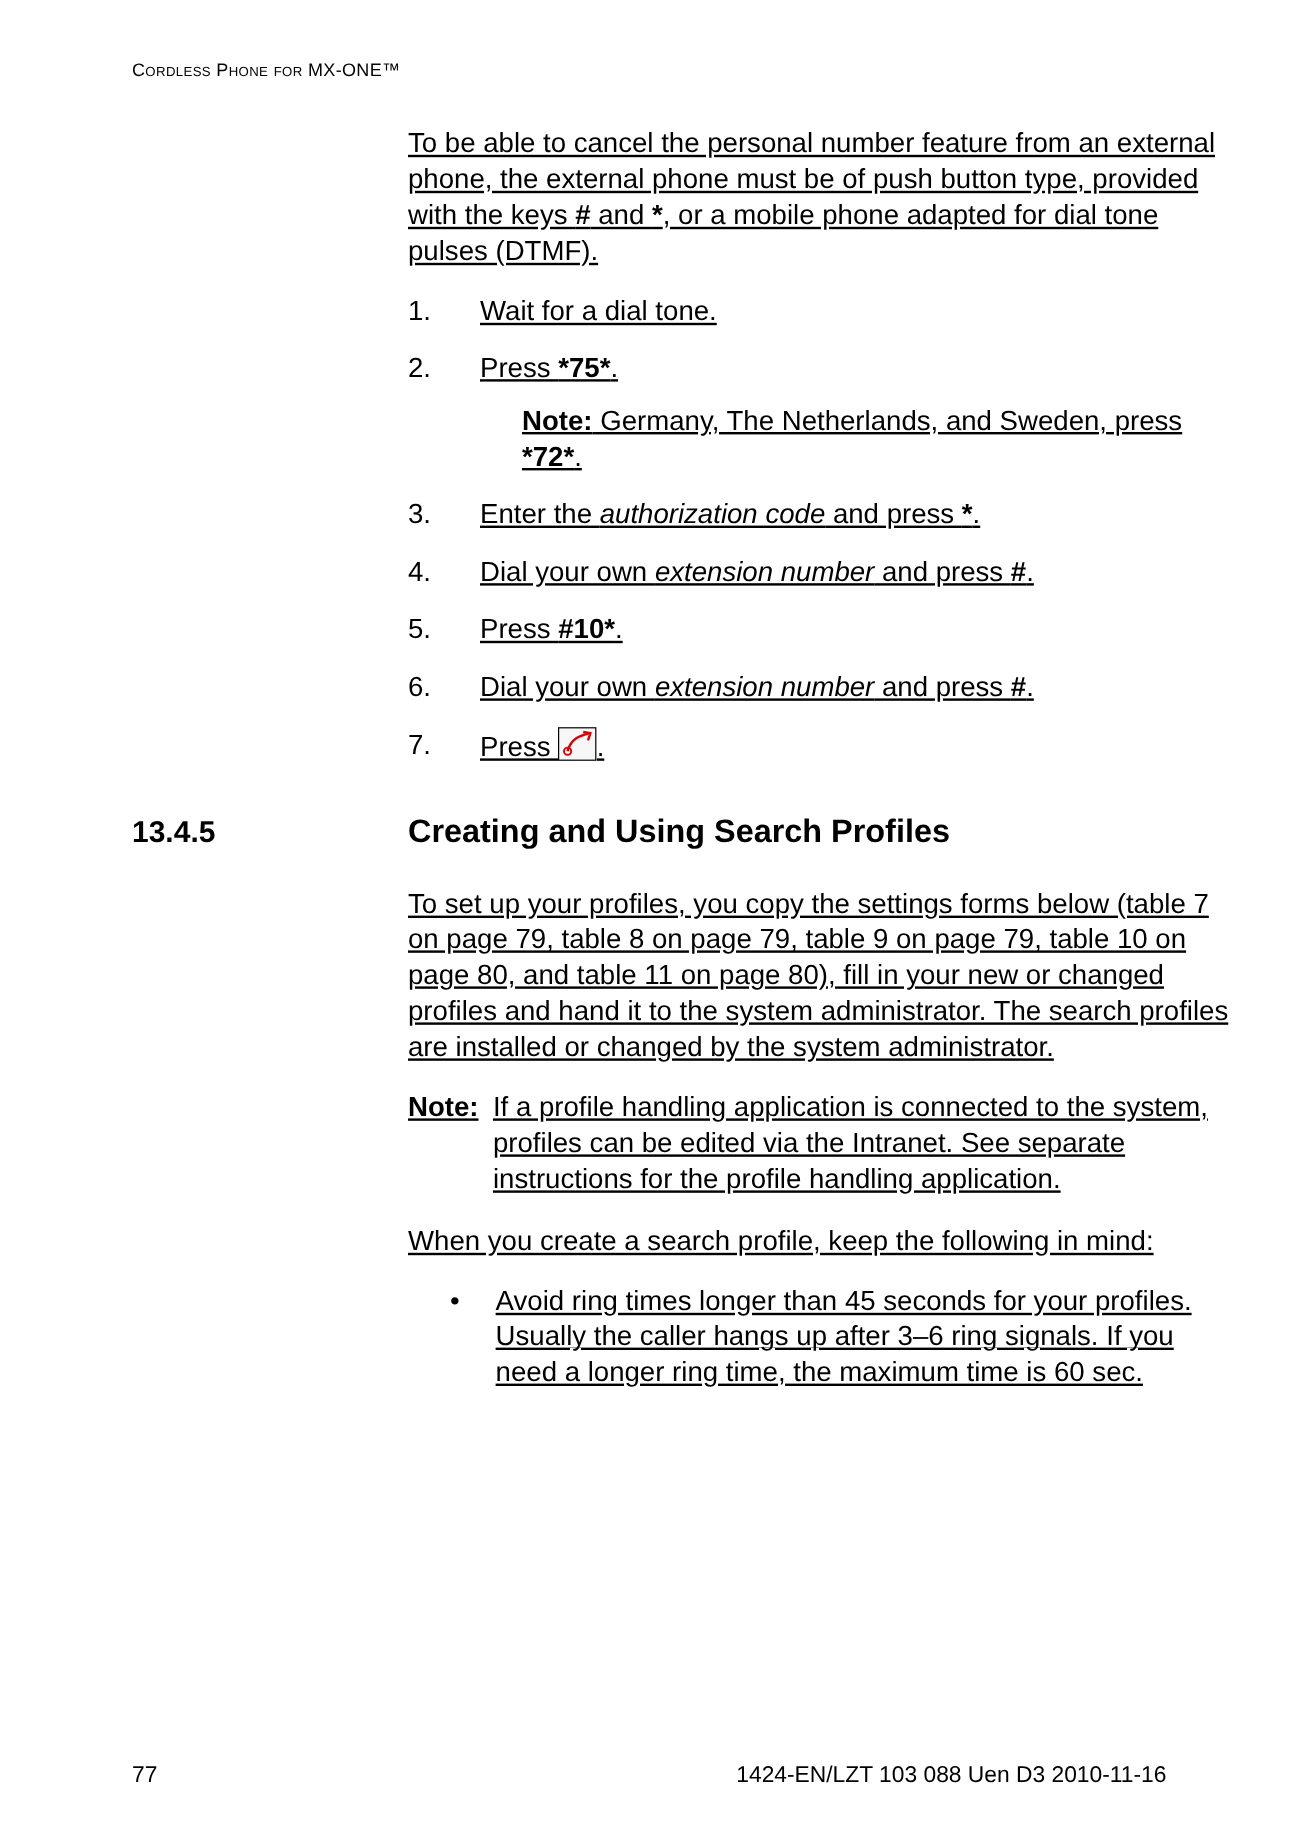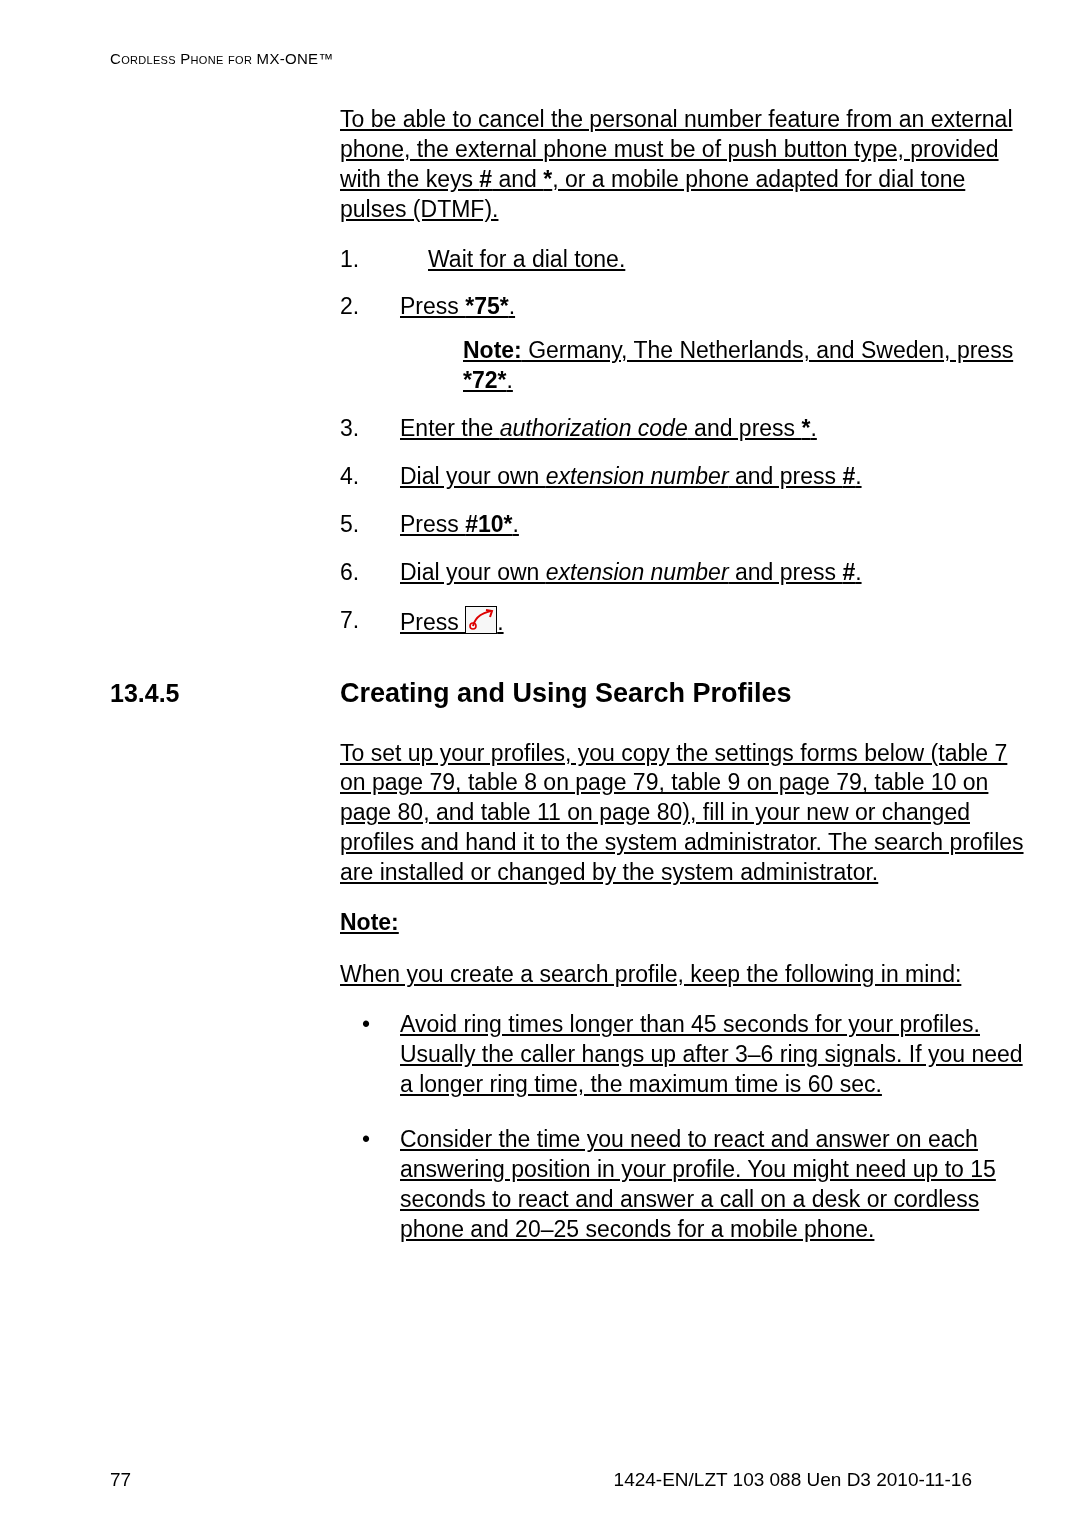--- a/index.html
+++ b/index.html
@@ -60,29 +60,28 @@
     position: relative;
     margin-bottom: 18px;
   }
   .step-num {
     position: absolute;
     left: 0;
     top: 0;
   }
   .step-sub {
     margin-top: 14px;
-    margin-left: 28px;
   }
   .note-inline {
     padding-left: 35px;
   }
   ul.bullets {
     list-style: none;
     padding-left: 0;
-    margin: 0;
+    margin: 13px;
   }
   ul.bullets > li {
     font-size: 23px;
     line-height: 1.3;
     padding-left: 60px;
     position: relative;
     margin-bottom: 26px;
   }
   ul.bullets > li::before {
     content: "\2022";
@@ -184,27 +183,27 @@
     <div class="sec-num">13.4.5</div>
     <div class="sec-title">Creating and Using Search Profiles</div>
   </div>
 
   <div class="body-block">
 
     <div class="para">To set up your profiles, you copy the settings forms below (table 7 on page 79, table 8 on page 79, table 9 on page 79, table 10 on page 80, and table 11 on page 80), fill in your new or changed profiles and hand it to the system administrator. The search profiles are installed or changed by the system administrator.</div>
 
     <div class="note-block">
       <div class="note-label">Note:</div>
+      <div>If a profile handling application is connected to the system, profiles can be edited via the Intranet. See separate instructions for the profile handling application.</div>
     </div>
 
     <div class="para">When you create a search profile, keep the following in mind:</div>
 
     <ul class="bullets">
       <li>Avoid ring times longer than 45 seconds for your profiles. Usually the caller hangs up after 3–6 ring signals. If you need a longer ring time, the maximum time is 60 sec.</li>
-      <li>Consider the time you need to react and answer on each answering position in your profile. You might need up to 15 seconds to react and answer a call on a desk or cordless phone and 20–25 seconds for a mobile phone.</li>
 
     </ul>
 
   </div>
 
   <div class="footer">
     <span>77</span>
     <span>1424-EN/LZT 103 088 Uen D3 2010-11-16</span>
   </div>
 

